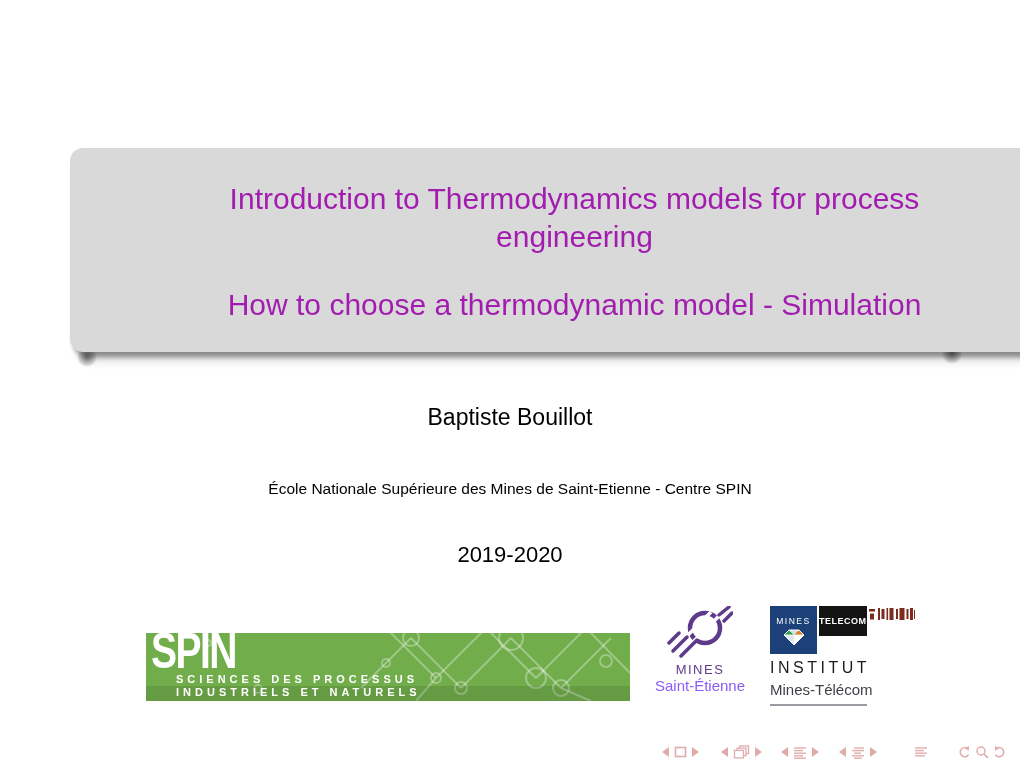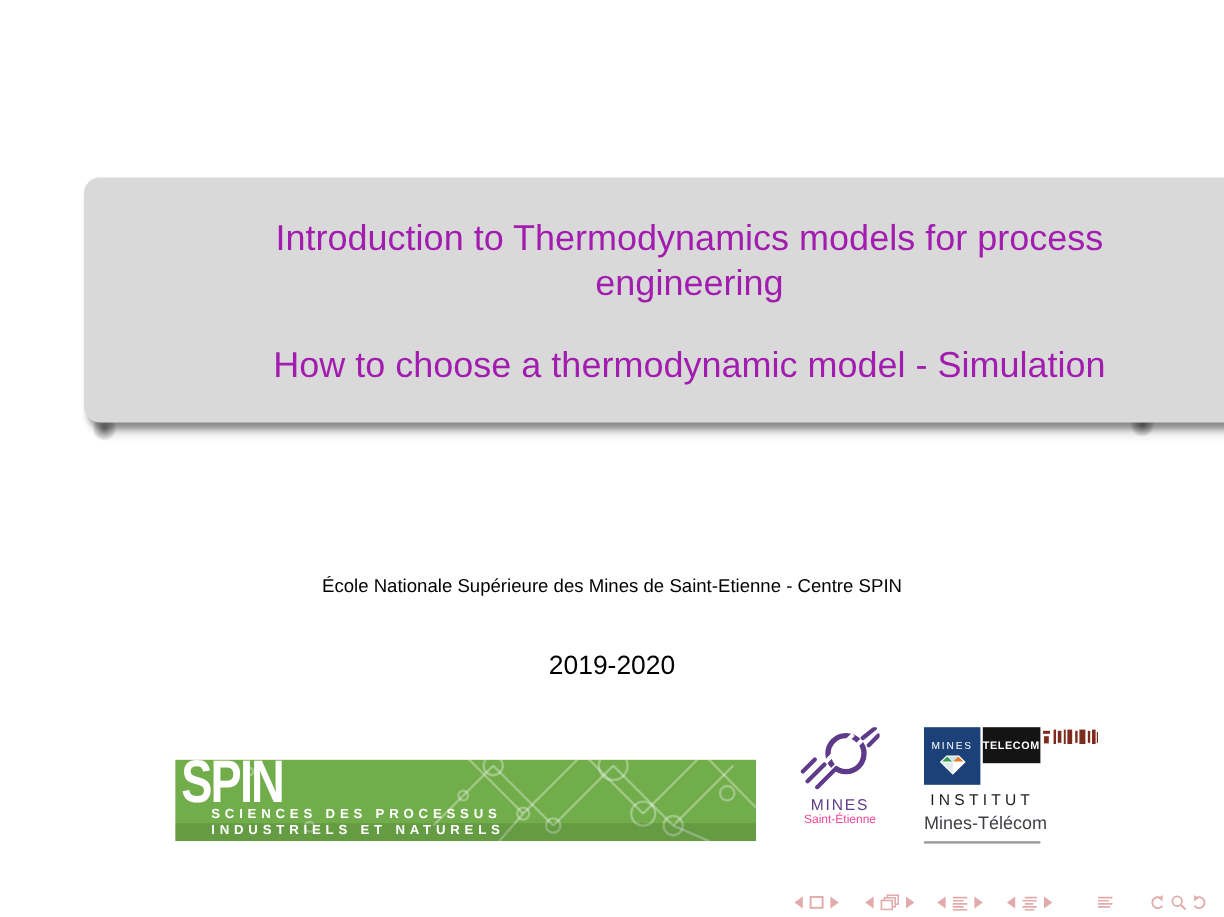--- a/index.html
+++ b/index.html
@@ -28,31 +28,31 @@
   .spin-logo{position:absolute;left:146px;top:633px;width:456px;height:68px;}
   .spin-logo svg.spin-bg{position:absolute;left:0;top:0;}
   .spin-acronym{position:absolute;left:5px;top:-7px;font-size:50px;font-weight:bold;color:#fff;
     letter-spacing:-2px;transform:scaleX(.78);transform-origin:left top;line-height:1;}
   .spin-tag{position:absolute;left:30px;color:#fff;font-size:11px;letter-spacing:4px;white-space:nowrap;line-height:1;font-weight:bold;}
   .spin-tag1{top:41px;}
   .spin-tag2{top:54px;}
   
   .mse-logo{position:absolute;left:650px;top:606px;width:100px;text-align:center;}
   .mse-name{font-size:13px;letter-spacing:1.5px;color:#5e3a8a;margin-top:1px;line-height:1.1;}
-  .mse-sub{font-size:10px;color:#ec4899;line-height:1.2;}
+  .mse-sub{font-size:15px;color:#8b5cf6;line-height:1.2;}
   
   .imt-logo{position:absolute;left:770px;top:606px;width:97px;}
   .imt-row{display:flex;gap:2px;}
   .imt-blue{width:47px;height:48px;background:#1c4178;display:flex;flex-direction:column;align-items:center;}
   .imt-mines-label{color:#fff;font-size:8.5px;letter-spacing:1.5px;margin-top:10px;}
   .imt-right{width:48px;display:flex;flex-direction:row;gap:2px;}
   .imt-black{height:30px;background:#141414;color:#fff;font-weight:bold;font-size:9px;letter-spacing:.5px;
     display:flex;align-items:center;justify-content:center;}
   .imt-redstrip{height:16px;background:#fff;display:flex;align-items:center;justify-content:center;}
-  .imt-institut{margin-top:5px;text-align:center;font-size:13px;letter-spacing:3.5px;color:#1d1d1d;white-space:nowrap;}
+  .imt-institut{margin-top:5px;text-align:center;font-size:16px;letter-spacing:3.5px;color:#1d1d1d;white-space:nowrap;}
   .imt-name{margin-top:4px;text-align:center;font-size:15px;color:#3f3f46;white-space:nowrap;}
   .imt-underline{margin-top:6px;height:2px;background:#9a9aa0;}
   
   .navbar{position:absolute;right:12px;bottom:5px;display:flex;align-items:center;}
   .nav-group{display:flex;align-items:center;gap:4px;}
   .g2{margin-left:20px;}.g3{margin-left:17px;}.g4{margin-left:18px;}
   .g5{margin-left:36px;}.g6{margin-left:28px;}
   .nav-ic{display:inline-flex;align-items:center;}
 </style>
 </head>
@@ -62,20 +62,21 @@
 
   <div class="shadow-bump bump-tr"></div>
   <div class="shadow-bump bump-br"></div>
   <div class="shadow-bump bump-bl"></div>
 
   <div class="title-box">
     <div class="box-title">Introduction to Thermodynamics models for process engineering</div>
     <div class="box-subtitle">How to choose a thermodynamic model - Simulation</div>
   </div>
 
+  <div class="author">Baptiste Bouillot</div>
   <div class="institute">École Nationale Supérieure des Mines de Saint-Etienne - Centre SPIN</div>
   <div class="date">2019-2020</div>
 
   <div class="spin-logo">
     <svg class="spin-bg" width="484" height="68" viewBox="0 0 484 68" preserveAspectRatio="none">
       <rect width="484" height="68" fill="#71ad4b"></rect>
       <g stroke="rgba(255,255,255,0.33)" fill="none" stroke-width="2">
         <line x1="215" y1="55" x2="265" y2="5"></line>
         <line x1="265" y1="5" x2="315" y2="55"></line>
         <line x1="315" y1="55" x2="365" y2="5"></line>

